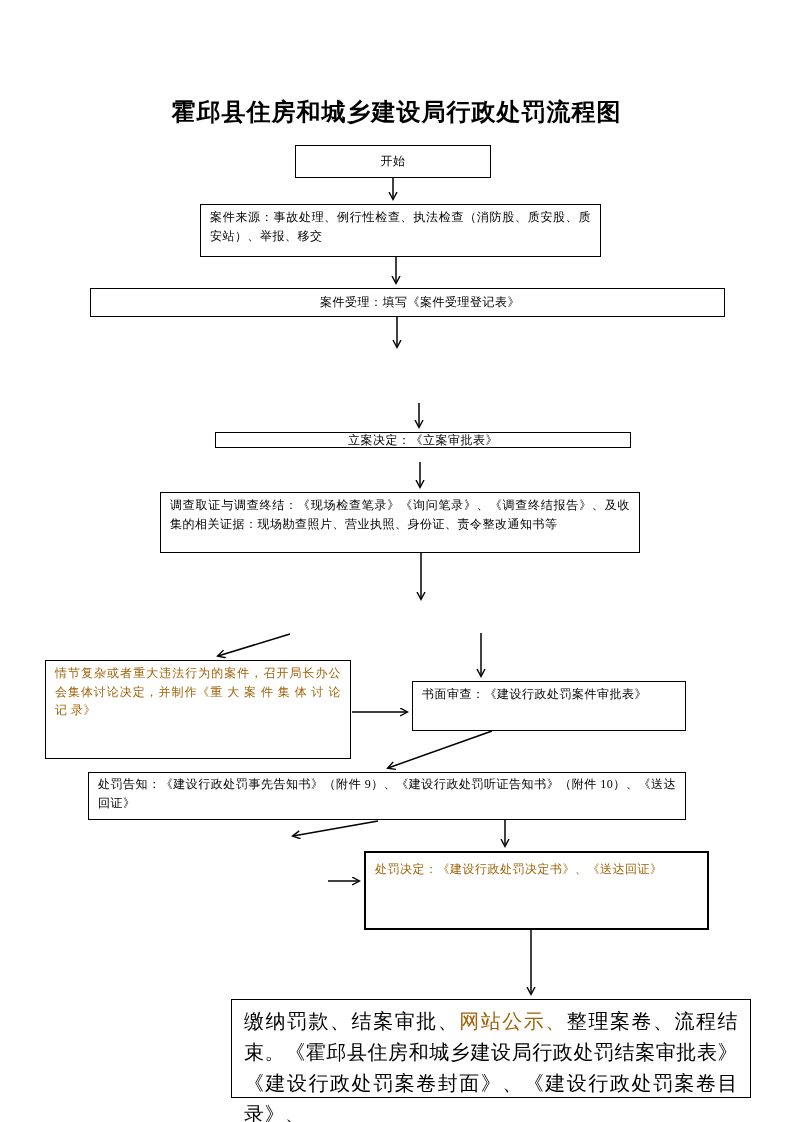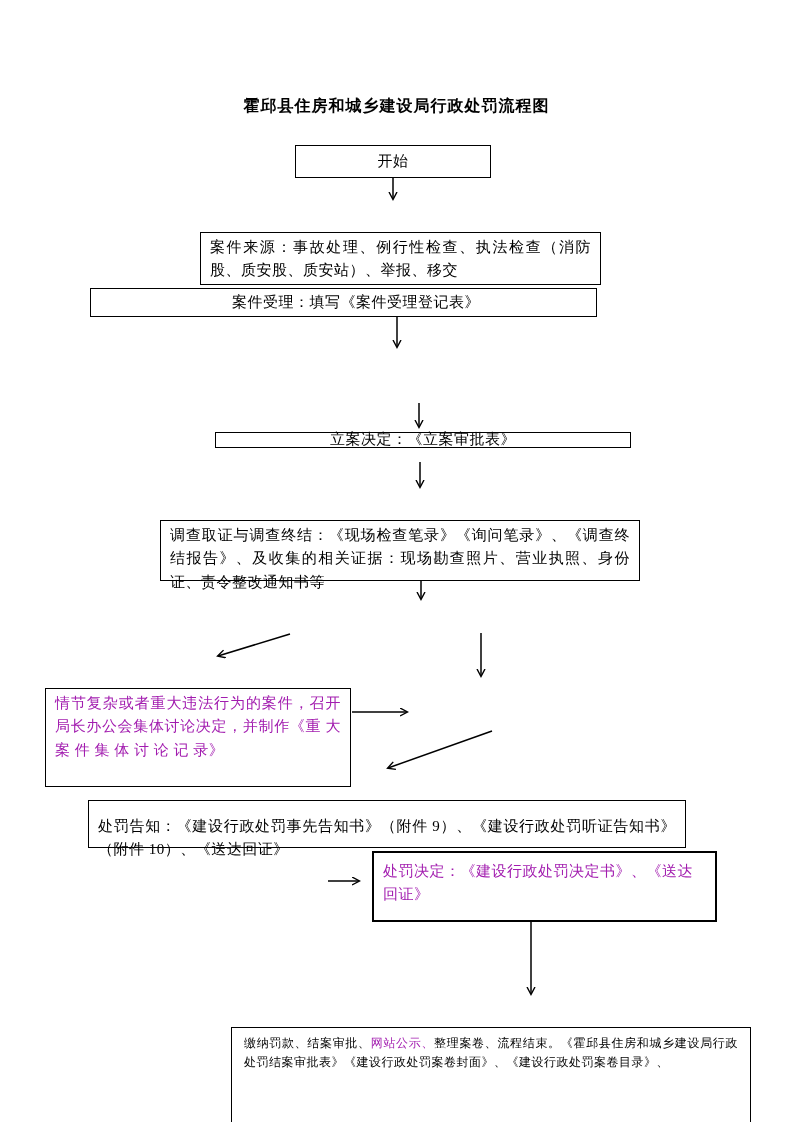--- a/index.html
+++ b/index.html
@@ -9,57 +9,57 @@
     height:1122px;
     background:#ffffff;
     font-family:"Liberation Serif","DejaVu Serif",serif;
     color:#000000;
     overflow:hidden;
   }
   .title{
     position:absolute;
     left:0; top:96px; width:100%;
     text-align:center;
-    font-size:16px;
+    font-size:24px;
     font-weight:bold;
     letter-spacing:1px;
     margin:0;
   }
   .connectors{position:absolute;left:0;top:0;width:793px;height:1122px;}
   .box{
     position:absolute;
     border:1.5px solid #000000;
     background:#ffffff;
-    font-size:15px;
+    font-size:12px;
     line-height:1.55;
     letter-spacing:0.5px;
     box-sizing:border-box;
     padding:3px 9px;
   }
   .box.center{
     display:flex;align-items:center;justify-content:center;
     text-align:center;padding:0 4px;
   }
-  .box.para{text-align:justify;margin-top:28px;}
-  .red{color:#a21caf;}
+  .box.para{text-align:justify;}
+  .red{color:#a16207;}
   .thick{border-width:2.5px;}
   
   #b-start{left:295px;top:145px;width:196px;height:33px;}
   #b-case-source{left:200px;top:204px;width:401px;height:53px;}
-  #b-case-acceptance{left:90px;top:288px;width:507px;height:29px;padding-left:29px;}
+  #b-case-acceptance{left:90px;top:288px;width:635px;height:29px;padding-left:29px;}
   #b-site-survey{left:155px;top:352px;width:531px;height:51px;}
   #b-filing-decision{left:215px;top:432px;width:416px;height:16px;}
   #b-investigation{left:160px;top:492px;width:480px;height:61px;}
   #b-legal-review{left:35px;top:604px;width:666px;height:29px;padding:2px 9px;}
   #b-major-case{left:45px;top:660px;width:306px;height:99px;}
   #b-written-review{left:412px;top:681px;width:274px;height:50px;}
-  #b-penalty-notification{left:88px;top:772px;width:598px;height:48px;padding:14px 9px;}
+  #b-penalty-notification{left:88px;top:772px;width:598px;height:48px;padding:2px 9px;}
   #b-statement-hearing{left:25px;top:840px;width:303px;height:153px;}
-  #b-penalty-decision{left:364px;top:851px;width:345px;height:71px;padding:7px 9px;margin-left:8px;}
-  #b-case-closing{left:231px;top:999px;width:520px;height:99px;font-size:12px;padding:6px 12px;}
+  #b-penalty-decision{left:364px;top:851px;width:345px;height:79px;padding:7px 9px;}
+  #b-case-closing{left:231px;top:999px;width:520px;height:99px;font-size:20px;padding:6px 12px;}
 </style>
 </head>
 <body>
 
 <div class="page">
 
   <h1 class="title">霍邱县住房和城乡建设局行政处罚流程图</h1>
 
   <svg class="connectors" viewBox="0 0 793 1122" xmlns="http://www.w3.org/2000/svg">
     <defs>
@@ -104,20 +104,23 @@
 
   <div class="box para" id="b-investigation">
     <span>调查取证与调查终结：《现场检查笔录》《询问笔录》、《调查终结报告》、及收集的相关证据：现场勘查照片、营业执照、身份证、责令整改通知书等</span>
   </div>
 
 
   <div class="box para red" id="b-major-case">
     <span>情节复杂或者重大违法行为的案件，召开局长办公会集体讨论决定，并制作《重 大 案 件 集 体 讨 论 记 录》</span>
   </div>
 
+  <div class="box para" id="b-written-review">
+    <span>书面审查：《建设行政处罚案件审批表》</span>
+  </div>
 
   <div class="box para" id="b-penalty-notification">
     <span>处罚告知：《建设行政处罚事先告知书》（附件 9）、《建设行政处罚听证告知书》（附件 10）、《送达回证》</span>
   </div>
 
 
   <div class="box red thick" id="b-penalty-decision">
     <span>处罚决定：《建设行政处罚决定书》、《送达回证》</span>
   </div>
 

